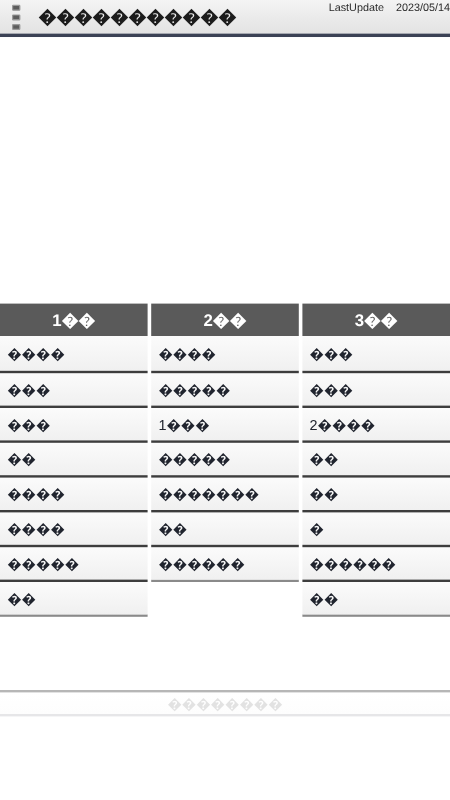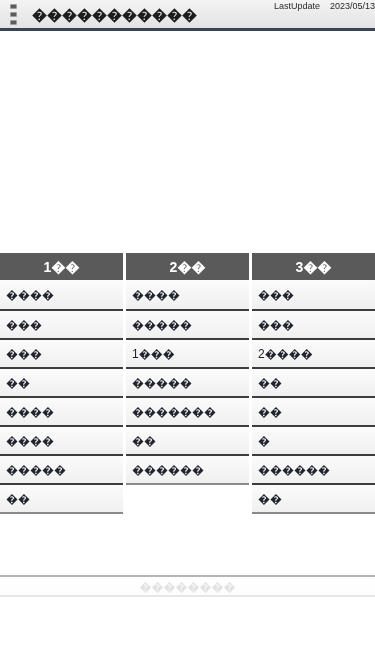--- a/index.html
+++ b/index.html
@@ -184,21 +184,21 @@
     <div class="menu-btn">
       <span class="dot"></span>
       <span class="dot"></span>
       <span class="dot"></span>
     </div>
 
     <div class="header-title">�����������</div>
 
     <div class="header-meta">
       <span class="label">LastUpdate</span>
-      <span class="date">2023/05/13</span>
+      <span class="date">2023/05/14</span>
     </div>
 
   </div>
 
   <div class="content">
 
     <div class="blank-region"></div>
 
     <div class="columns">
 

